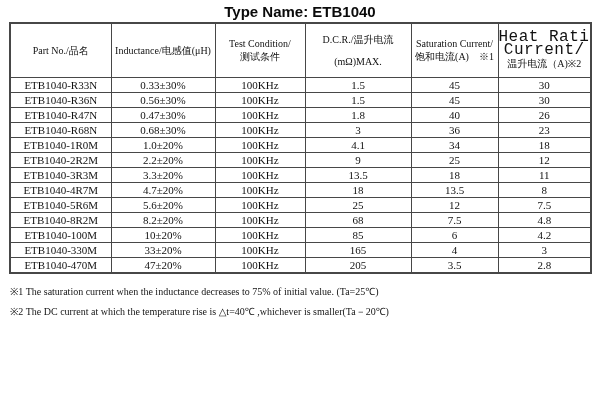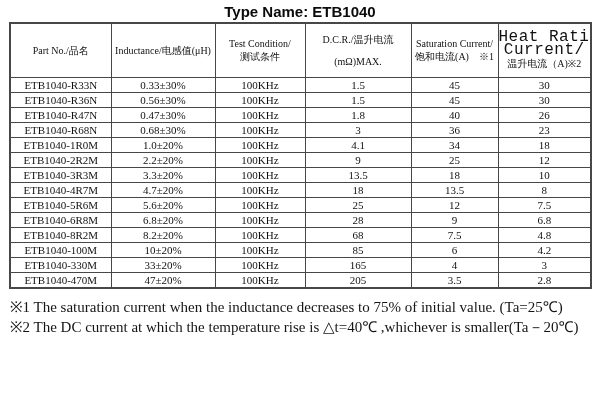--- a/index.html
+++ b/index.html
@@ -53,21 +53,21 @@
   .hline-mono { font-family: "Liberation Mono", monospace; letter-spacing: 0.5px; font-size: 16px; }
 
   td {
     font-size: 11px;
     line-height: 14px;
     white-space: nowrap;
   }
 
   .notes { margin: 8px 0 0 10px; }
   .note {
-    font-size: 15px;
+    font-size: 10px;
     line-height: 20px;
     white-space: nowrap;
     color: #151515;
   }
 </style>
 </head>
 <body>
 
 <div class="page">
 
@@ -157,45 +157,37 @@
           <td>9</td>
           <td>25</td>
           <td>12</td>
         </tr>
         <tr>
           <td>ETB1040-3R3M</td>
           <td>3.3±20%</td>
           <td>100KHz</td>
           <td>13.5</td>
           <td>18</td>
-          <td>10</td>
+          <td>11</td>
         </tr>
         <tr>
           <td>ETB1040-4R7M</td>
           <td>4.7±20%</td>
           <td>100KHz</td>
           <td>18</td>
           <td>13.5</td>
           <td>8</td>
         </tr>
         <tr>
           <td>ETB1040-5R6M</td>
           <td>5.6±20%</td>
           <td>100KHz</td>
           <td>25</td>
           <td>12</td>
           <td>7.5</td>
-        </tr>
-        <tr>
-          <td>ETB1040-6R8M</td>
-          <td>6.8±20%</td>
-          <td>100KHz</td>
-          <td>28</td>
-          <td>9</td>
-          <td>6.8</td>
         </tr>
         <tr>
           <td>ETB1040-8R2M</td>
           <td>8.2±20%</td>
           <td>100KHz</td>
           <td>68</td>
           <td>7.5</td>
           <td>4.8</td>
         </tr>
         <tr>

